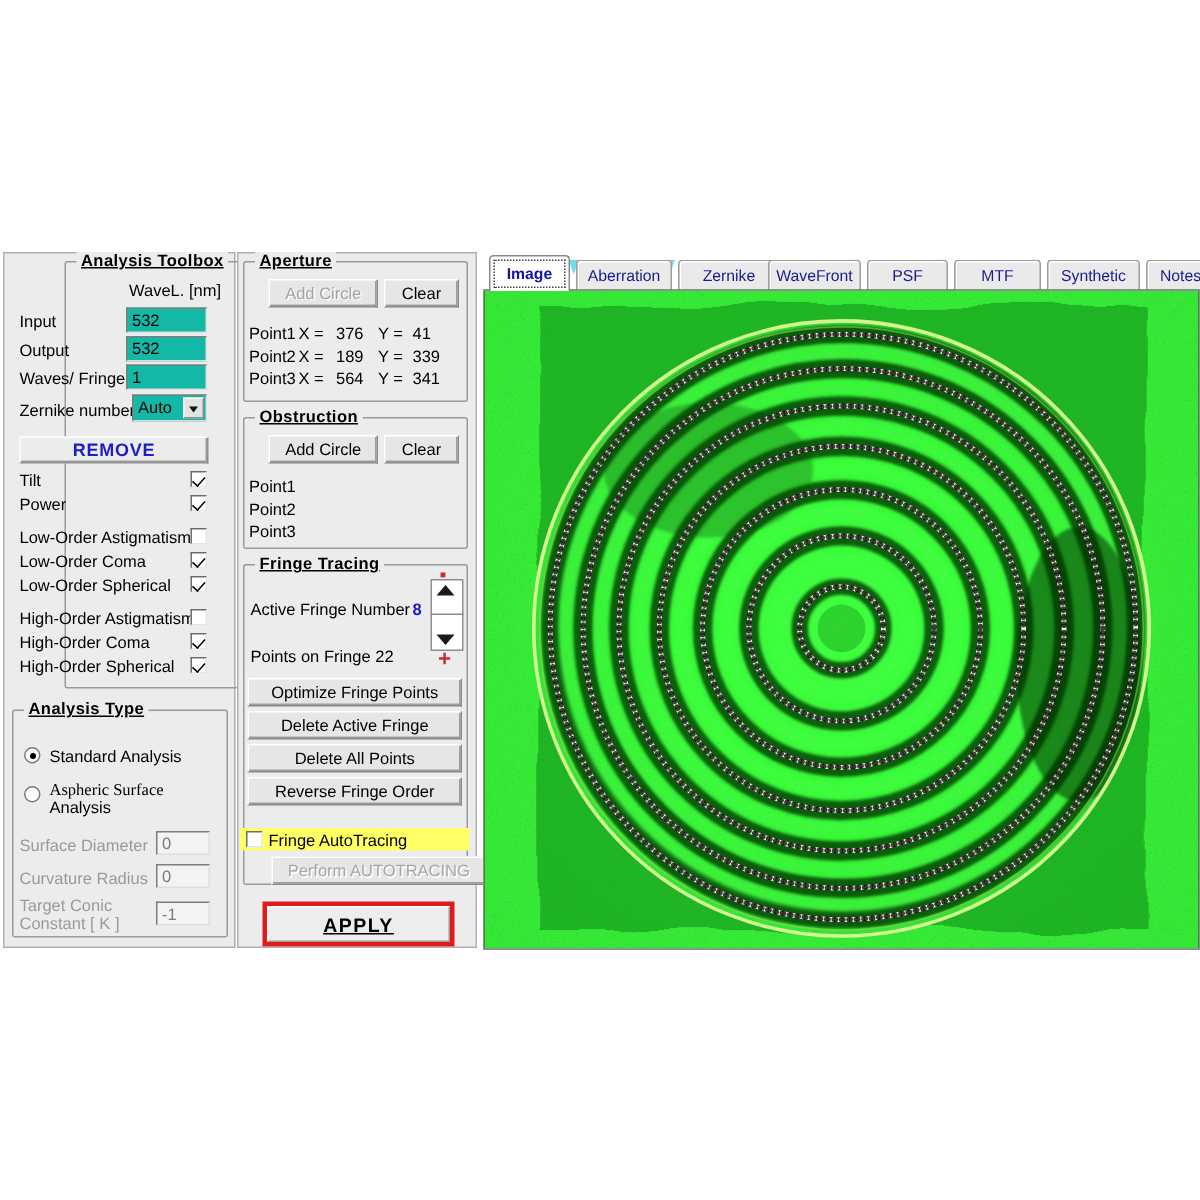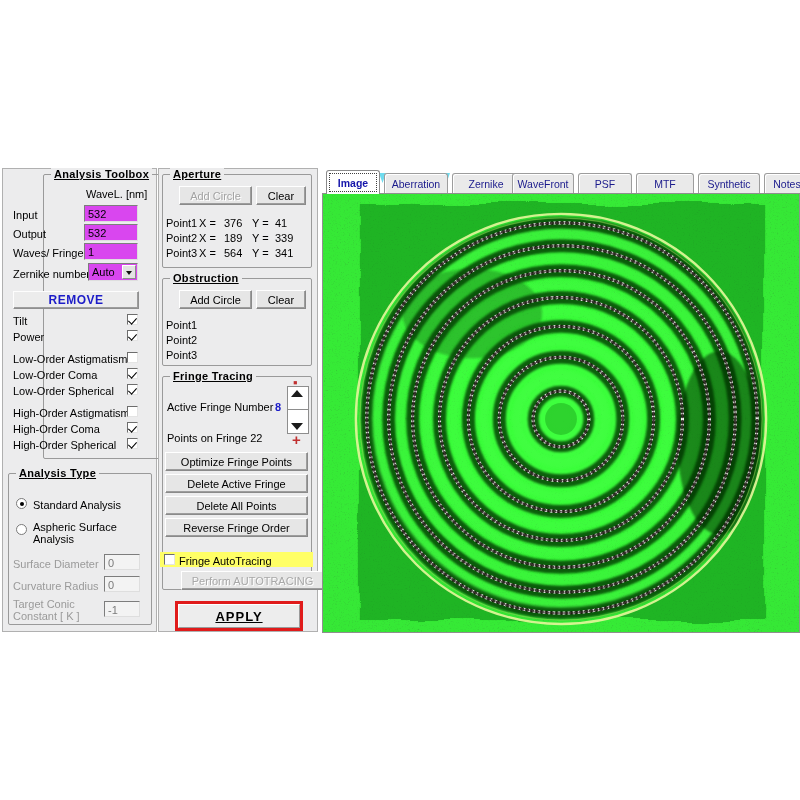--- a/index.html
+++ b/index.html
@@ -23,21 +23,21 @@
   }
   .group-title{
     position:absolute;top:-7px;left:7px;background:#ececed;
     padding:0 3px;font-weight:bold;font-size:11px;
     text-decoration:underline;letter-spacing:.3px;white-space:nowrap;
   }
   .lbl{position:absolute;white-space:nowrap;font-size:11px;line-height:12px;}
   .lbl.dim{color:#9a9a9a;}
 
   .tfield{
-    position:absolute;box-sizing:border-box;background:#d946ef;
+    position:absolute;box-sizing:border-box;background:#14b8a6;
     border:1px solid #7d7d7d;border-right-color:#dedede;border-bottom-color:#dedede;
     font-family:"Liberation Sans", sans-serif;font-size:11px;
     padding:1px 0 0 3px;color:#000;line-height:14px;white-space:nowrap;
     overflow:hidden;
   }
   .tfield.dim{color:#7b7b7b;background:#f3f3f3;}
 
   .btn{
     position:absolute;box-sizing:border-box;background:#e6e6e6;
     border:1px solid #8a8a8a;
@@ -206,21 +206,21 @@
   <div class="cb checked" style="left:127px;top:438px;"></div>
 
   <div class="group" style="left:8px;top:473px;width:144px;height:152px;">
     <span class="group-title">Analysis Type</span>
   </div>
 
   <div class="radio sel" style="left:16px;top:498px;"></div>
   <span class="lbl" style="left:33px;top:499px;">Standard  Analysis</span>
 
   <div class="radio" style="left:16px;top:524px;"></div>
-  <span class="lbl" style="left:33px;top:521px;">Aspheric  Surface</span>
+  <span class="lbl" style="left:33px;top:521px;font-family:Liberation Serif, serif;">Aspheric  Surface</span>
   <span class="lbl" style="left:33px;top:533px;">Analysis</span>
 
   <span class="lbl dim" style="left:13px;top:558px;">Surface Diameter</span>
   <div class="tfield dim" style="left:104px;top:554px;width:36px;height:16px;">0</div>
 
   <span class="lbl dim" style="left:13px;top:580px;">Curvature Radius</span>
   <div class="tfield dim" style="left:104px;top:576px;width:36px;height:16px;">0</div>
 
   <span class="lbl dim" style="left:13px;top:598px;">Target Conic</span>
   <span class="lbl dim" style="left:13px;top:610px;">Constant [ K ]</span>

